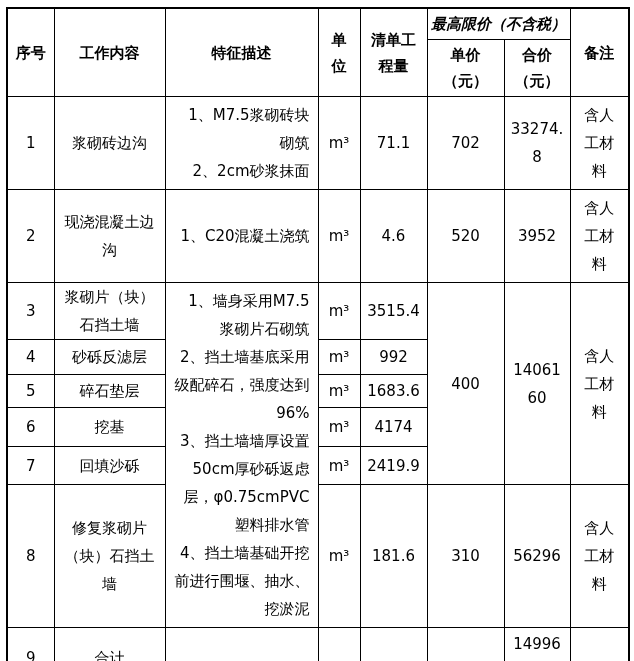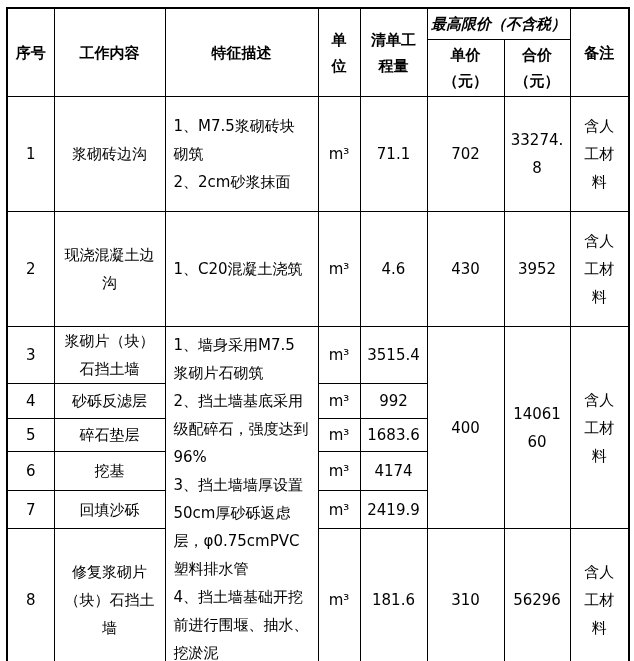--- a/index.html
+++ b/index.html
@@ -18,25 +18,25 @@
   tr.r1{height:88px;}
   tr.r2{height:85px;}
   tr.r3{height:54px;}
   tr.r4{height:35px;}
   tr.r5{height:28px;}
   tr.r6{height:39px;}
   tr.r7{height:38px;}
   tr.r8{height:143px;}
   tr.r9{height:56px;}
   
-  td.desc{text-align:left;white-space:pre-line;padding:2px 8px;line-height:28px;}
+  td.desc{text-align:right;white-space:pre-line;padding:2px 8px;line-height:28px;}
   .prewrap{white-space:pre-line;}
   .grouphdr{white-space:nowrap;font-style:italic;}
   td.total{word-break:break-all;padding:2px 5px;}
-  td.remark{padding:15px 12px;line-height:28px;}
+  td.remark{padding:4px 12px;line-height:28px;}
   td.work{padding:0 4px;}
 </style>
 </head>
 <body>
 
 <div class="page">
   <table class="boq">
     <colgroup>
       <col style="width:47px">
       <col style="width:111px">
@@ -77,21 +77,21 @@
         <td>702</td>
         <td class="total">33274.8</td>
         <td class="remark">含人工材料</td>
       </tr>
       <tr class="r2">
         <td>2</td>
         <td class="work">现浇混凝土边沟</td>
         <td class="desc">1、C20混凝土浇筑</td>
         <td>m³</td>
         <td>4.6</td>
-        <td>430</td>
+        <td>520</td>
         <td class="total">3952</td>
         <td class="remark">含人工材料</td>
       </tr>
       <tr class="r3">
         <td>3</td>
         <td class="work">浆砌片（块）石挡土墙</td>
         <td class="desc" rowspan="6">1、墙身采用M7.5浆砌片石砌筑
 2、挡土墙基底采用级配碎石，强度达到96%
 3、挡土墙墙厚设置50cm厚砂砾返虑层，φ0.75cmPVC塑料排水管
 4、挡土墙基础开挖前进行围堰、抽水、挖淤泥</td>

